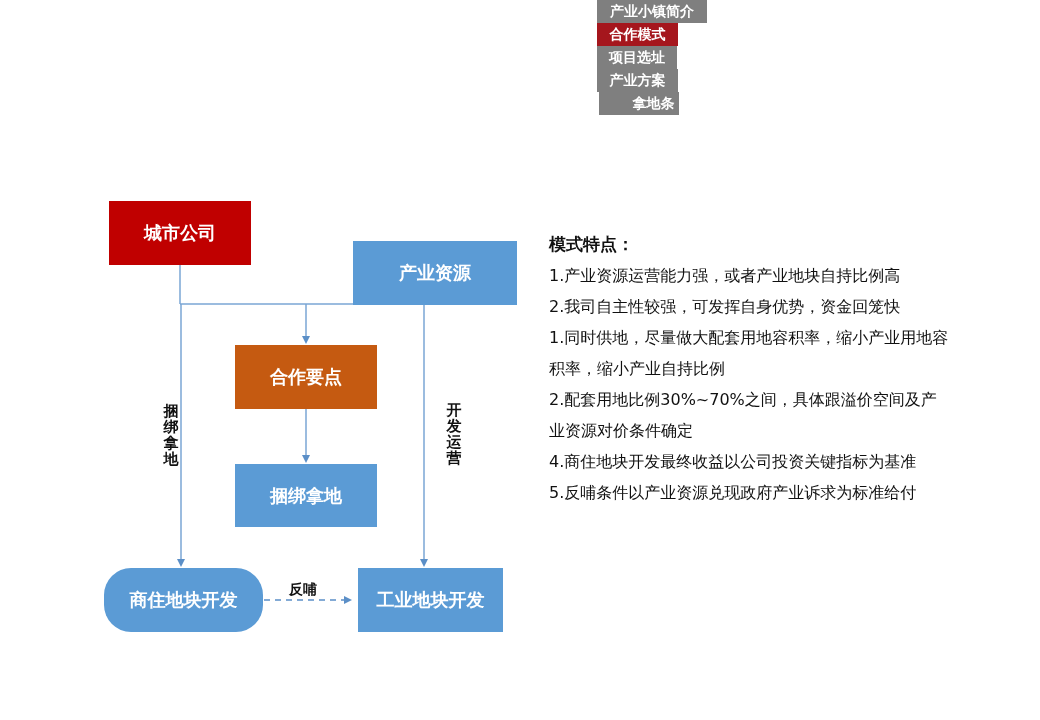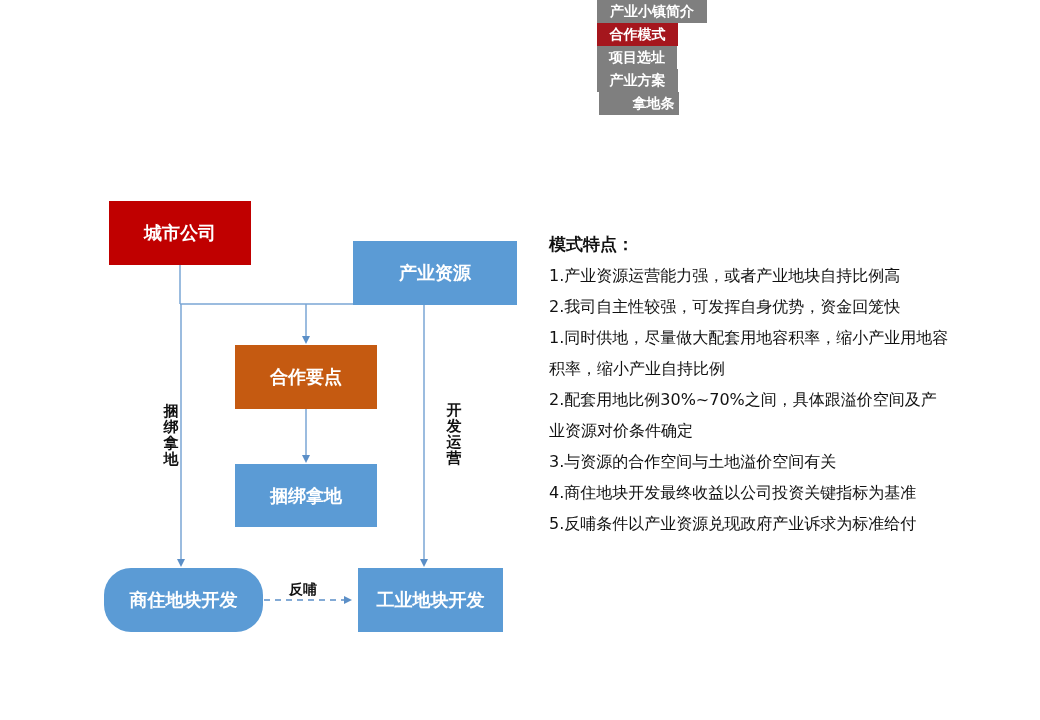--- a/index.html
+++ b/index.html
@@ -176,18 +176,17 @@
     <div class="vlabel" style="left:445px; top:402px;">开发运营</div>
     <div class="hlabel" style="left:289px; top:581px;text-align:center;">反哺</div>
   </div>
 
   <div class="panel">
     <div class="heading">模式特点：</div>
     <div class="item">1.产业资源运营能力强，或者产业地块自持比例高</div>
     <div class="item">2.我司自主性较强，可发挥自身优势，资金回笼快</div>
     <div class="item wrap">1.同时供地，尽量做大配套用地容积率，缩小产业用地容积率，缩小产业自持比例</div>
     <div class="item wrap">2.配套用地比例30%~70%之间，具体跟溢价空间及产业资源对价条件确定</div>
-    <div class="item">3.与资源的合作空间与土地溢价空间有关</div>
     <div class="item">4.商住地块开发最终收益以公司投资关键指标为基准</div>
     <div class="item">5.反哺条件以产业资源兑现政府产业诉求为标准给付</div>
   </div>
 
 </div>
 
 </body></html>

